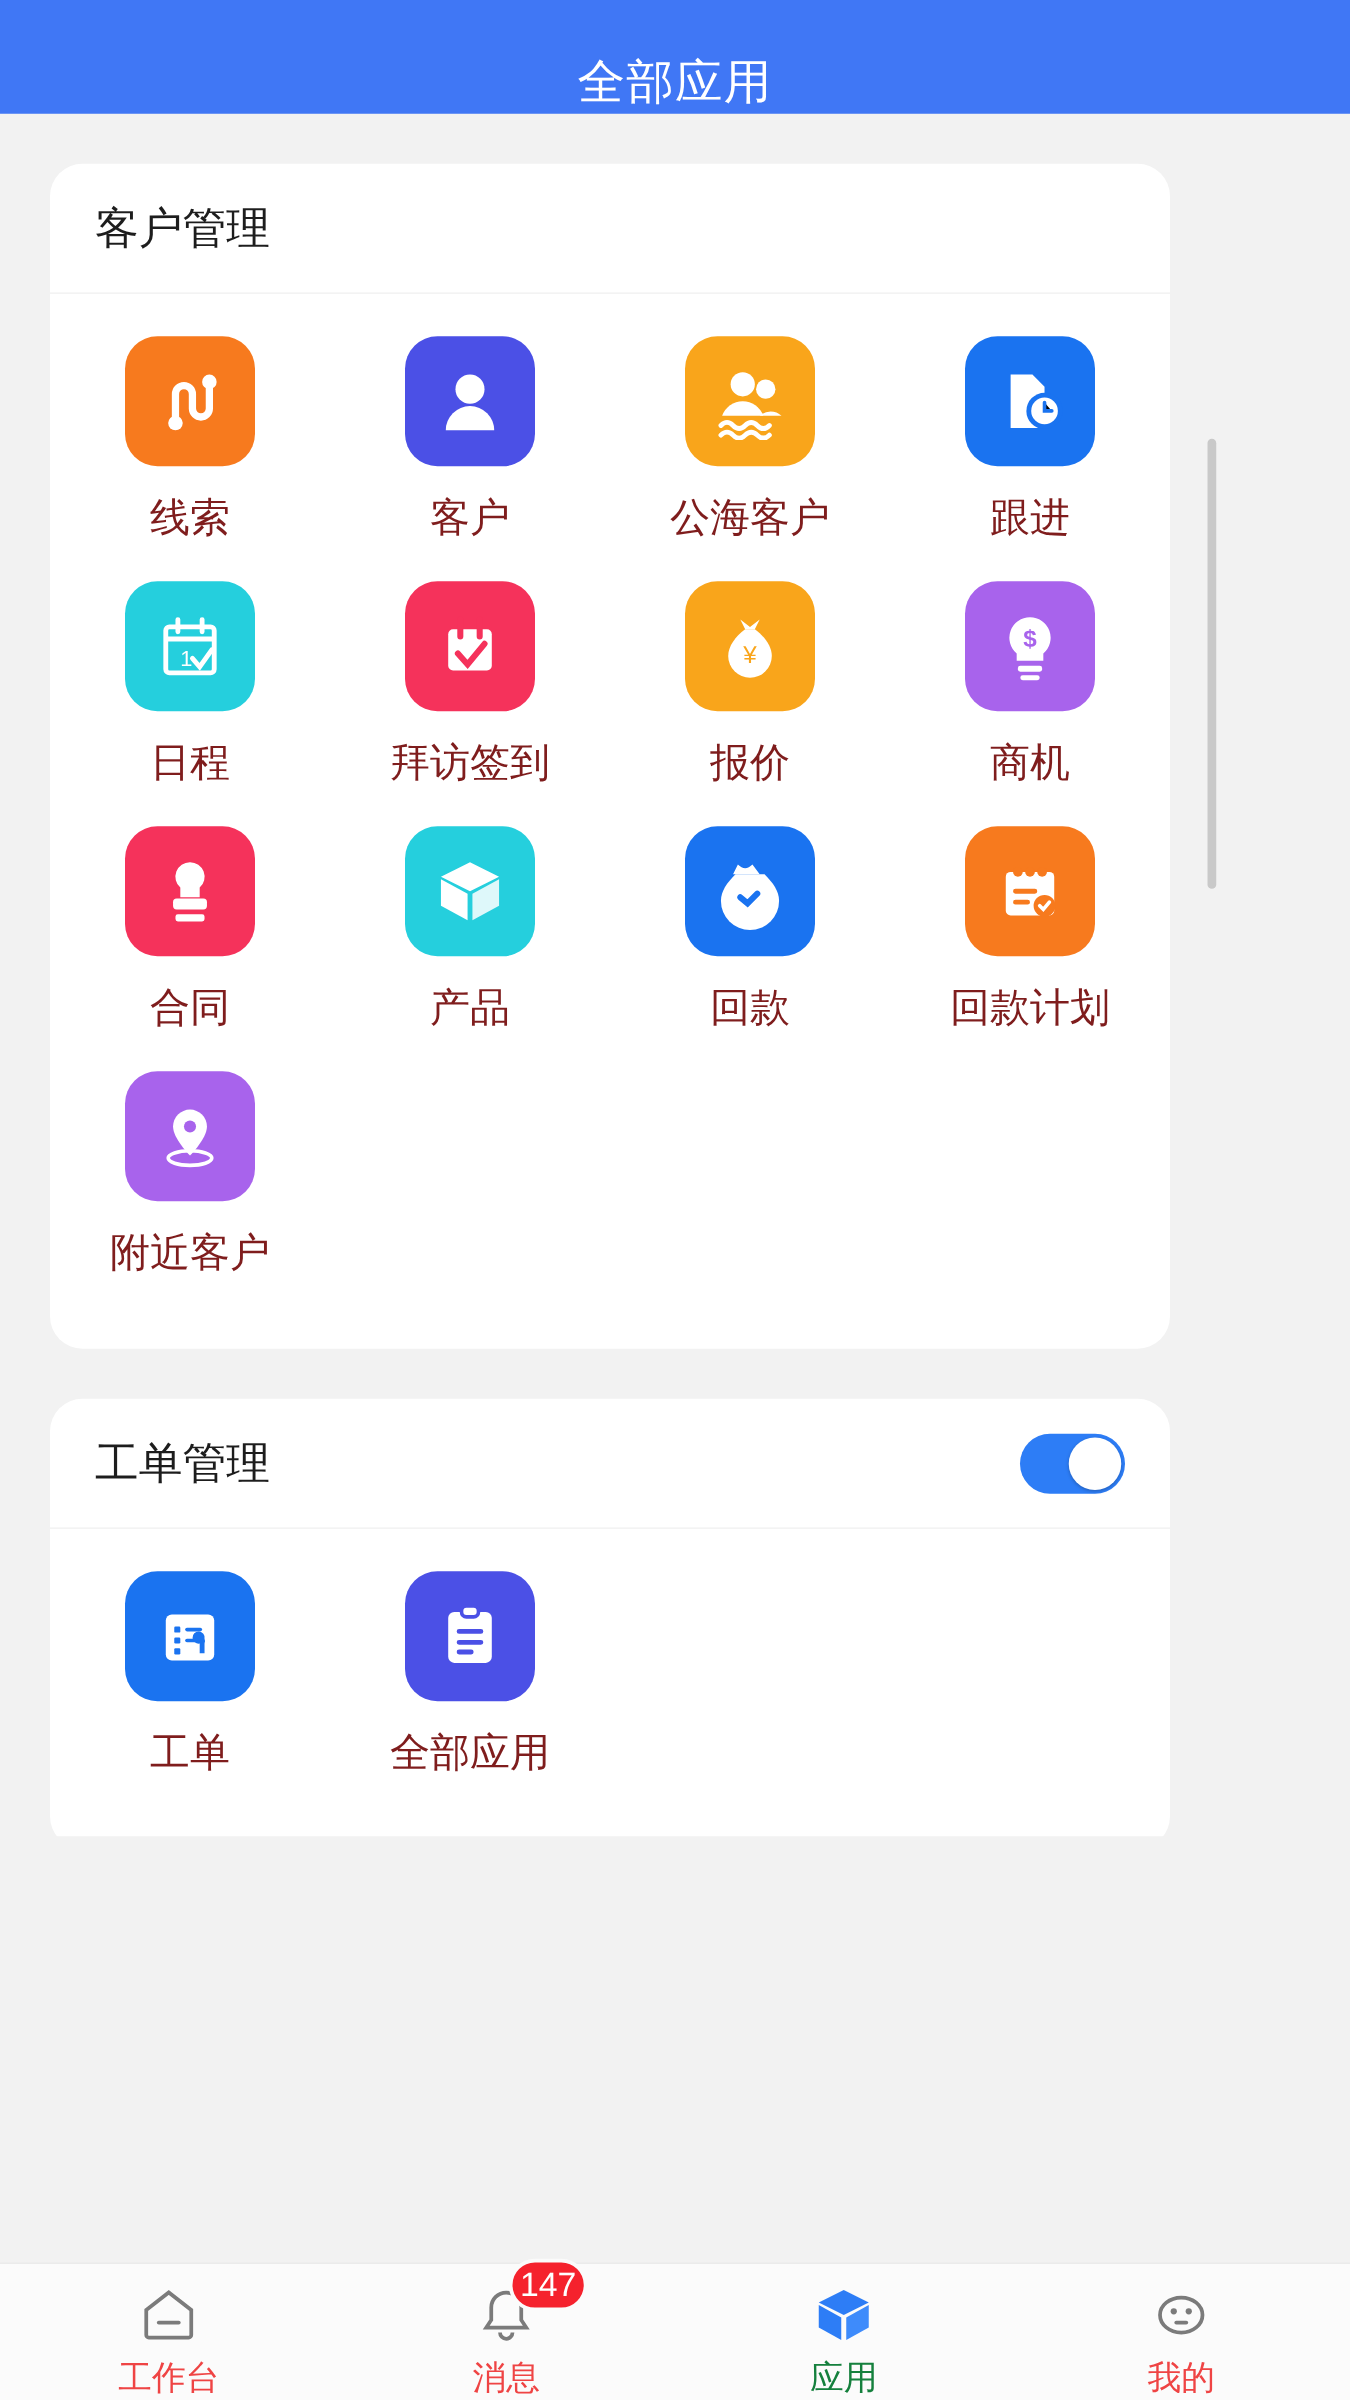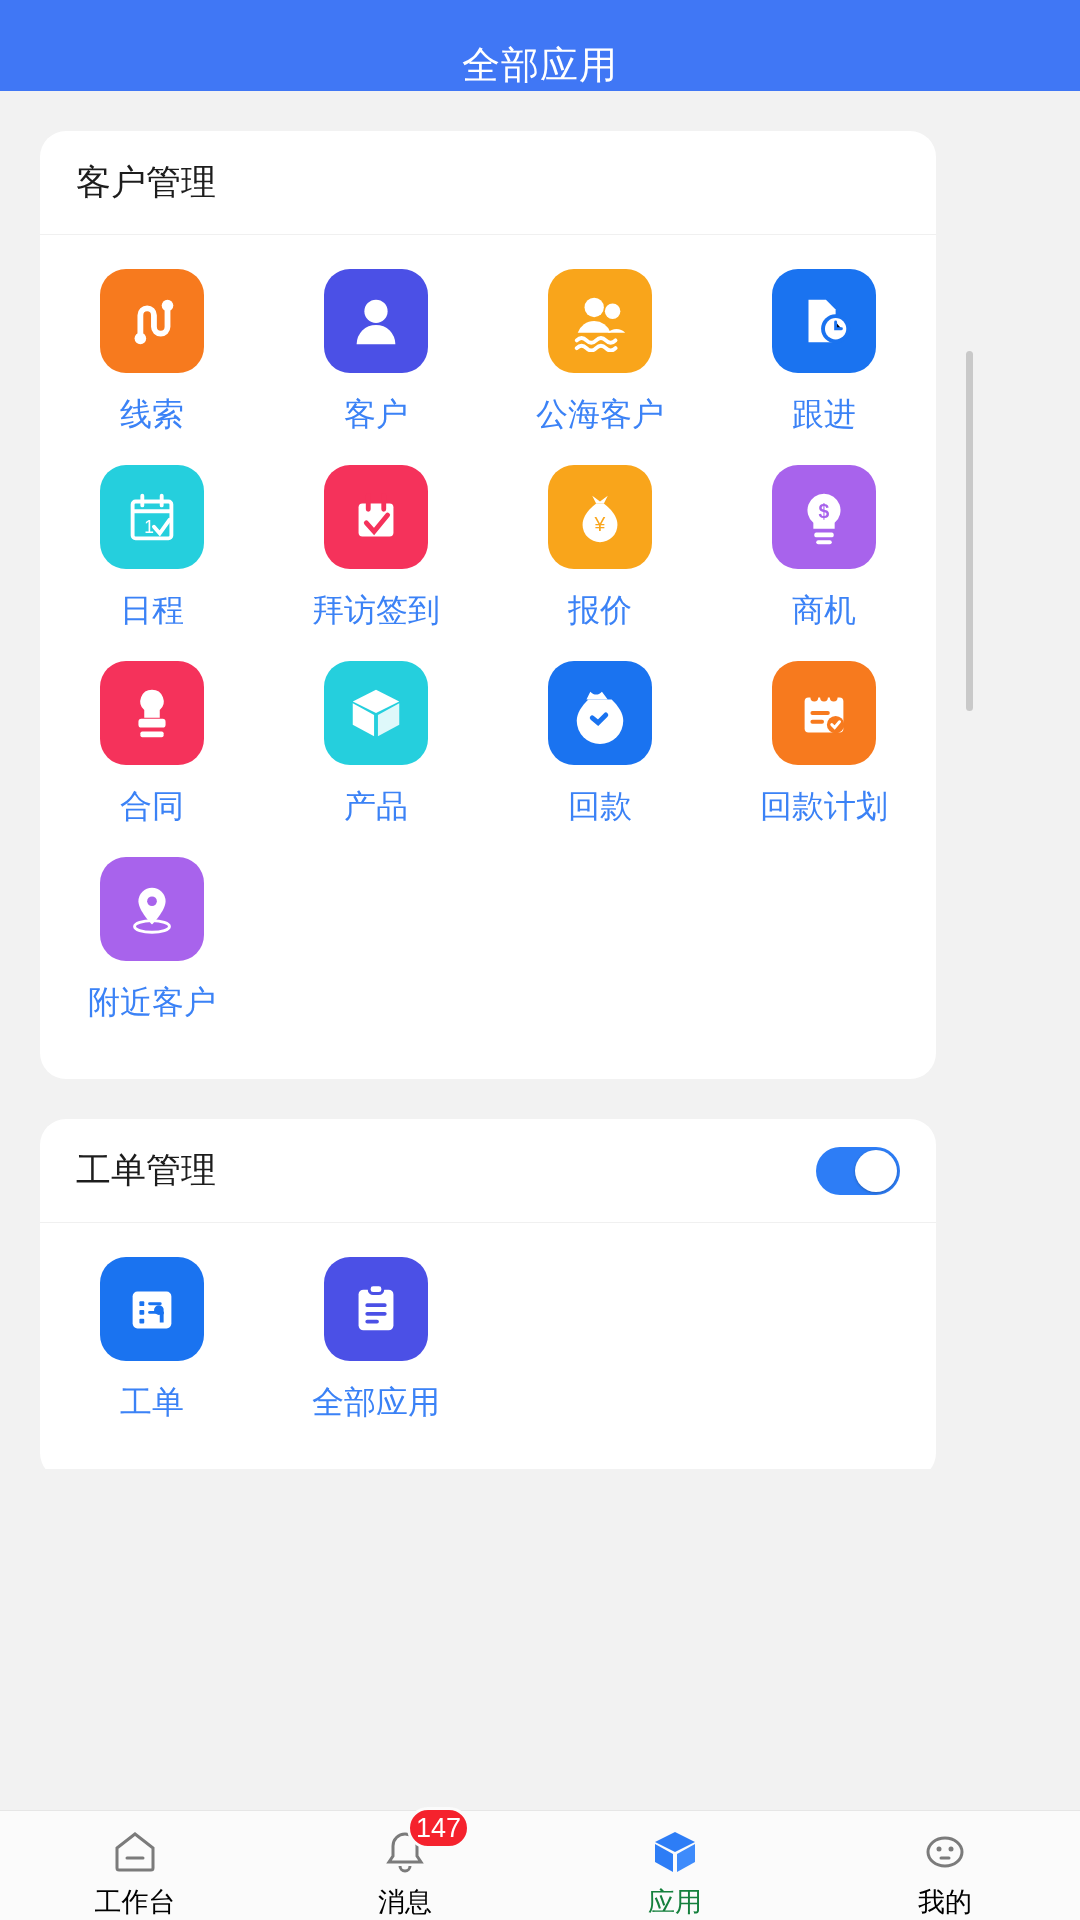--- a/index.html
+++ b/index.html
@@ -104,21 +104,21 @@
     height:104px;
     border-radius:26px;
     display:flex;
     align-items:center;
     justify-content:center;
   }
   .app-icon svg { width:62px; height:62px; display:block; }
   .app-label {
     margin-top:20px;
     font-size:32px;
-    color:#3b82f6;
+    color:#7f1d1d;
     white-space:nowrap;
     font-family:Liberation Serif, serif;
   }
 
   
   .tabbar {
     position:absolute;
     left:0; bottom:0;
     width:1080px;
     height:110px;
@@ -130,21 +130,21 @@
   .tab {
     flex:1;
     display:flex;
     flex-direction:column;
     align-items:center;
     justify-content:flex-end;
     position:relative;
   }
   .tab-icon { width:52px; height:52px; position:relative; }
   .tab-icon svg { width:52px; height:52px; display:block; }
-  .tab-label { font-size:27px; color:#000000; margin-top:6px; }
+  .tab-label { font-size:27px; color:#ef4444; margin-top:6px; }
   .tab.active .tab-label { color:#15803d; }
   .badge {
     position:absolute;
     left:50%;
     margin-left:2px;
     top:-4px;
     min-width:58px;
     height:42px;
     padding:0 6px;
     background:#f5222d;

